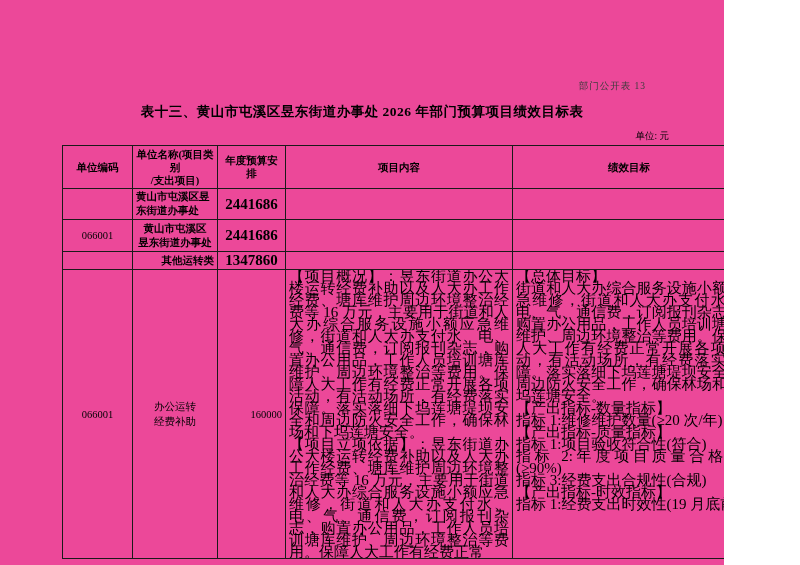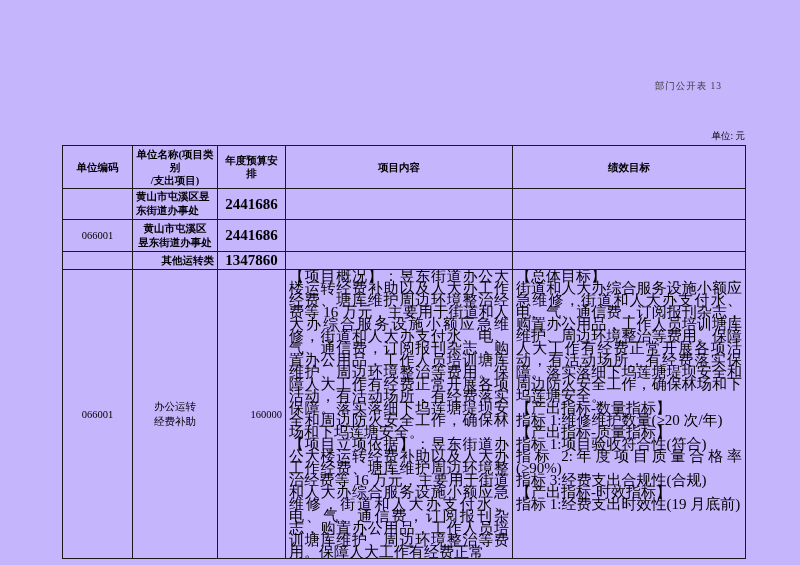--- a/index.html
+++ b/index.html
@@ -4,22 +4,22 @@
 <style>
   html, body { margin: 0; padding: 0; }
   body {
     width: 800px; height: 565px;
     background: #ffffff;
     font-family: "Liberation Serif", "DejaVu Serif", serif;
     color: #000;
   }
   .page {
     position: relative;
-    width: 800px; height: 565px;
-    background: #c4b5fd;
+    width: 724px; height: 565px;
+    background: #ec4899;
     overflow: hidden;
     text-decoration: underline;
   }
   .corner-label {
     position: absolute;
     top: 80px; right: 78px;
     font-size: 9.5px;
     color: #3c3c3c;
     letter-spacing: 1px;
   }
@@ -114,20 +114,21 @@
     color: #333;
   }
 </style>
 </head>
 <body>
 
 <div class="page">
 
   <div class="corner-label">部门公开表 13</div>
 
+  <h1 class="page-title">表十三、黄山市屯溪区昱东街道办事处 2026 年部门预算项目绩效目标表</h1>
 
   <div class="unit-note">单位: 元</div>
 
   <table class="budget">
     <colgroup>
       <col style="width:70px">
       <col style="width:85px">
       <col style="width:68px">
       <col style="width:227px">
       <col style="width:233px">

